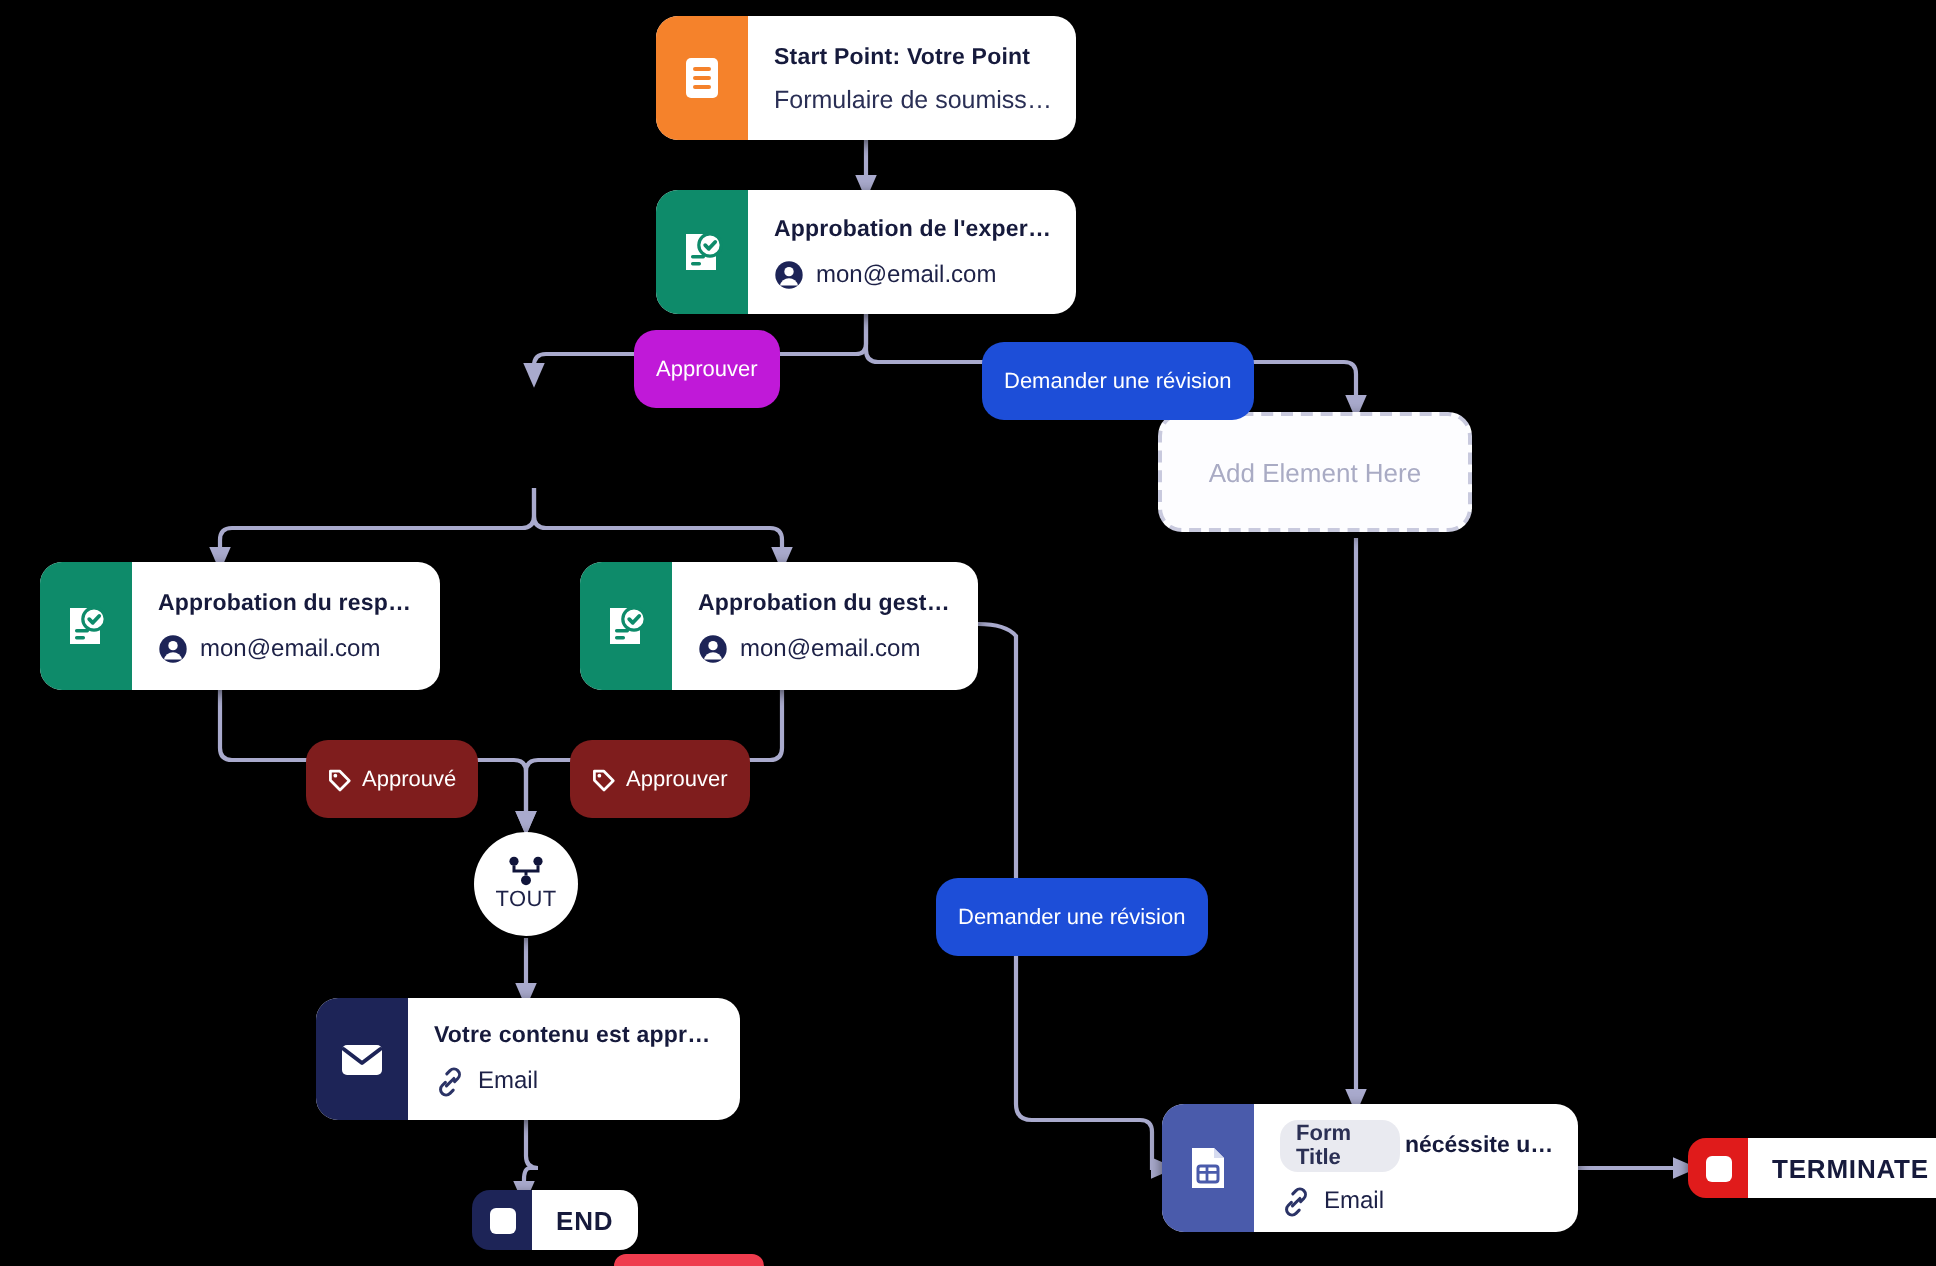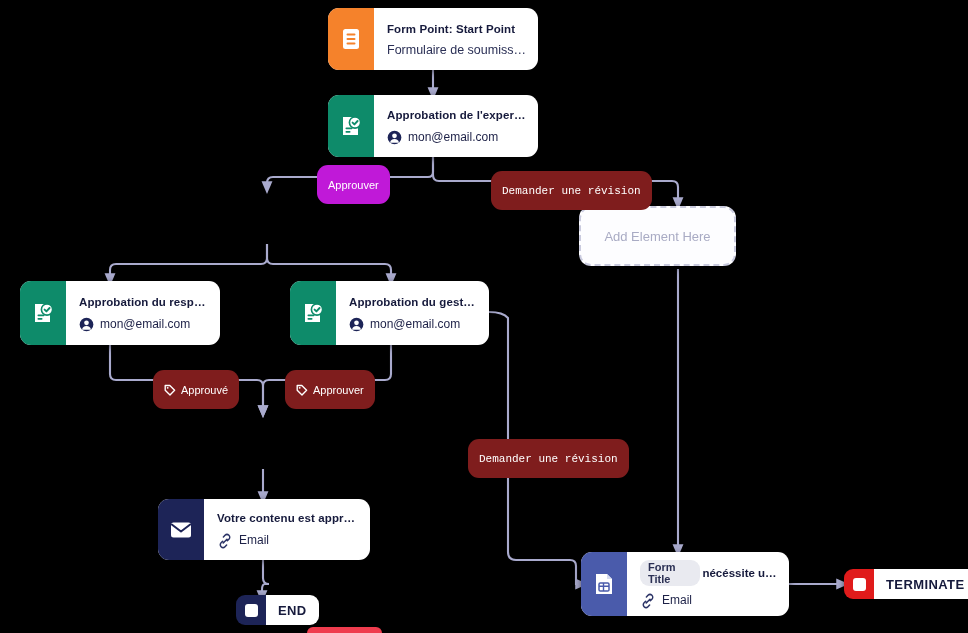--- a/index.html
+++ b/index.html
@@ -136,21 +136,21 @@
     gap: 5px;
     height: 39px;
     padding: 0 11px;
     border-radius: 11px;
     font-size: 11px;
     color: #ffffff;
     white-space: nowrap;
     box-sizing: border-box;
   }
   .pill-magenta { background: #c019d8; }
-  .pill-red     { background: #7f1d1d; font-family: Liberation Mono, monospace; }
+  .pill-red     { background: #1d4ed8; }
   .pill-green   { background: #7f1d1d; }
 
   
   .terminal {
     position: absolute;
     display: flex;
     align-items: stretch;
     border-radius: 9px;
     overflow: hidden;
     box-shadow: 0 2px 6px rgba(0,0,0,0.55);
@@ -255,21 +255,21 @@
   <div class="node" style="left:328px; top:8px; width:210px; height:62px;">
     <div class="node-icon ic-orange">
       <svg width="22" height="24" viewBox="0 0 22 24" aria-hidden="true">
         <rect x="3" y="2" width="16" height="20" rx="2.5" fill="#ffffff"></rect>
         <rect x="6.5" y="6.5" width="9" height="2" rx="1" fill="#f5822b"></rect>
         <rect x="6.5" y="11" width="9" height="2" rx="1" fill="#f5822b"></rect>
         <rect x="6.5" y="15.5" width="9" height="2" rx="1" fill="#f5822b"></rect>
       </svg>
     </div>
     <div class="node-body">
-      <div class="node-title">Form Point: Start Point</div>
+      <div class="node-title">Start Point: Votre Point</div>
       <div class="start-sub">Formulaire de soumission ...</div>
     </div>
   </div>
 
   <div class="node" style="left:328px; top:95px; width:210px; height:62px;">
     <div class="node-icon ic-teal">
       <svg width="24" height="24" viewBox="0 0 24 24" aria-hidden="true">
         <path d="M4 3h10l5 5v13H4z" fill="#ffffff"></path>
         <path d="M14 3l5 5h-5z" fill="#cfe8df"></path>
         <circle cx="16" cy="8.5" r="5.6" fill="#ffffff" stroke="#0e8b6a" stroke-width="1.6"></circle>
@@ -335,20 +335,29 @@
         <svg width="15" height="15" viewBox="0 0 16 16">
           <circle cx="8" cy="8" r="7.3" fill="#1d2457"></circle>
           <circle cx="8" cy="6.2" r="2.5" fill="#ffffff"></circle>
           <path d="M3.2 13.6a4.9 4.9 0 0 1 9.6 0z" fill="#ffffff"></path>
         </svg>
         <span class="node-sub-text">mon@email.com</span>
       </div>
     </div>
   </div>
 
+  <div class="gateway" style="left:237px; top:416px;">
+    <svg width="18" height="15" viewBox="0 0 20 17">
+      <circle cx="3.2" cy="3" r="2.6" fill="#10143a"></circle>
+      <circle cx="16.8" cy="3" r="2.6" fill="#10143a"></circle>
+      <circle cx="10" cy="13.8" r="2.8" fill="#10143a"></circle>
+      <path d="M3.2 5.6v2.9h13.6V5.6M10 8.5v2.5" fill="none" stroke="#10143a" stroke-width="1.7"></path>
+    </svg>
+    <span class="gateway-label">TOUT</span>
+  </div>
 
   <div class="node" style="left:158px; top:499px; width:212px; height:61px;">
     <div class="node-icon ic-navy">
       <svg width="24" height="20" viewBox="0 0 24 20" aria-hidden="true">
         <rect x="2" y="2.5" width="20" height="15" rx="2.5" fill="#ffffff"></rect>
         <path d="M2.8 4.5L12 11.5l9.2-7" fill="none" stroke="#1d2457" stroke-width="2" stroke-linecap="round" stroke-linejoin="round"></path>
         <path d="M6 6.5h12M6 9h12" stroke="#1d2457" stroke-width="0" fill="none"></path>
       </svg>
     </div>
     <div class="node-body">

